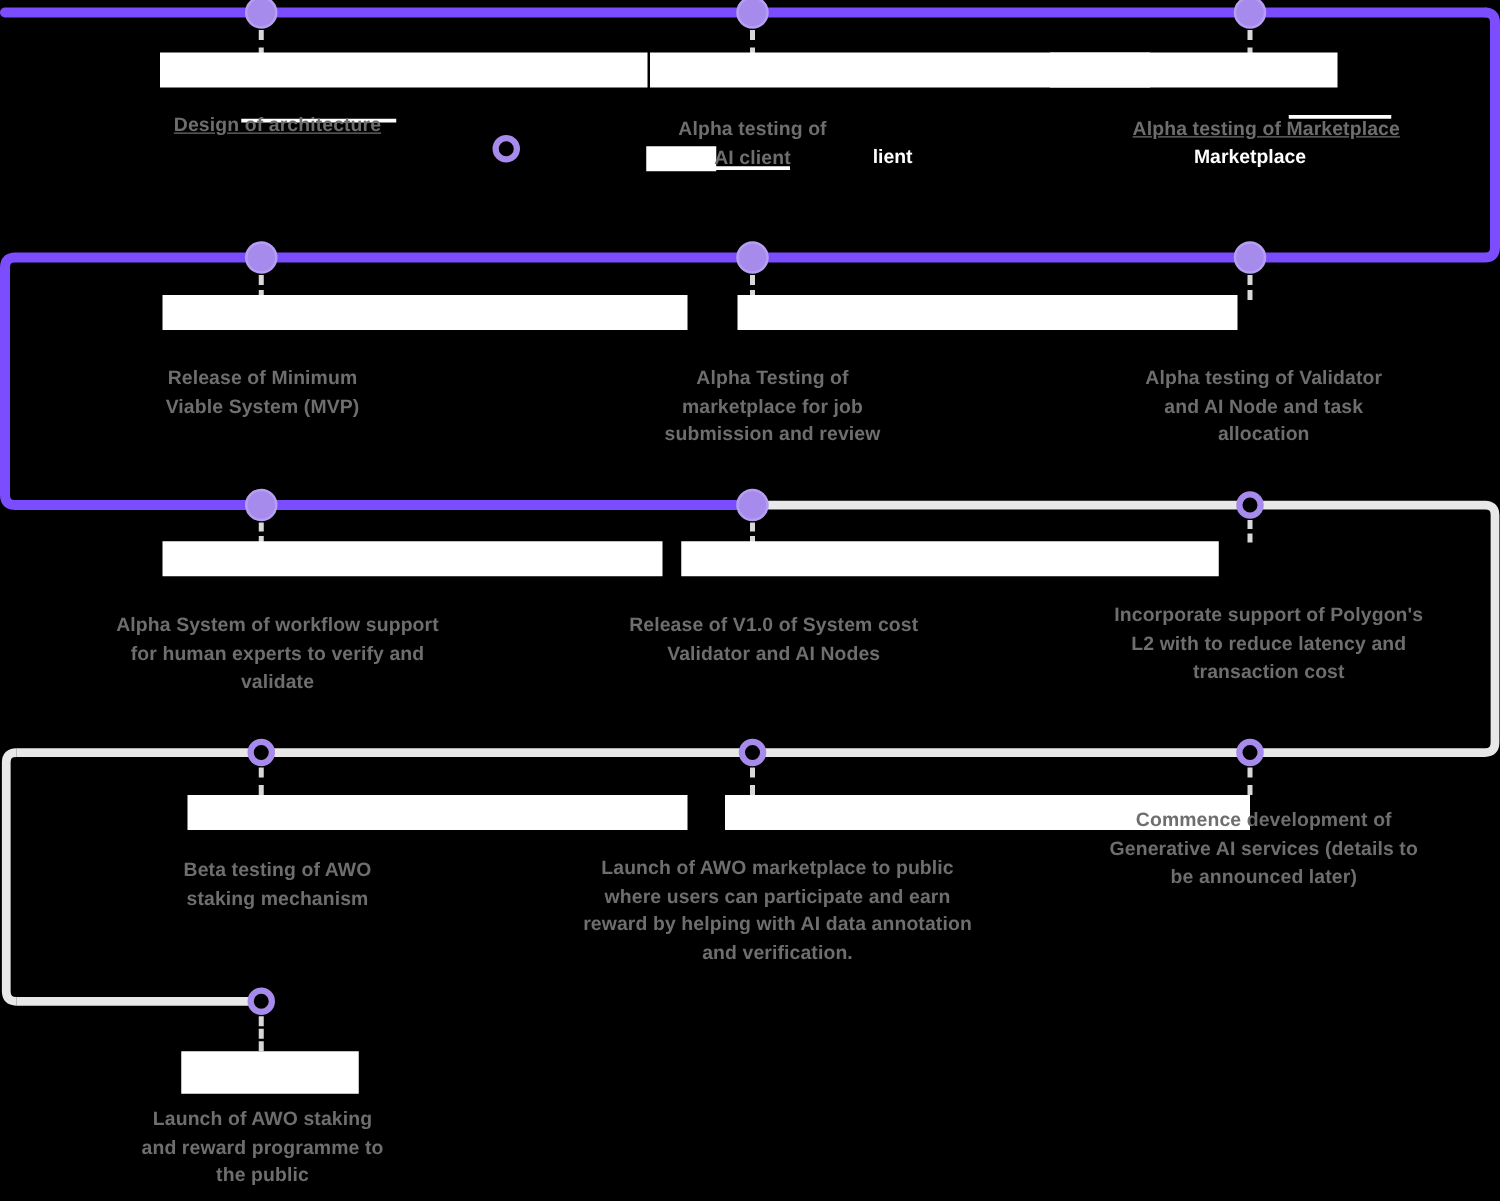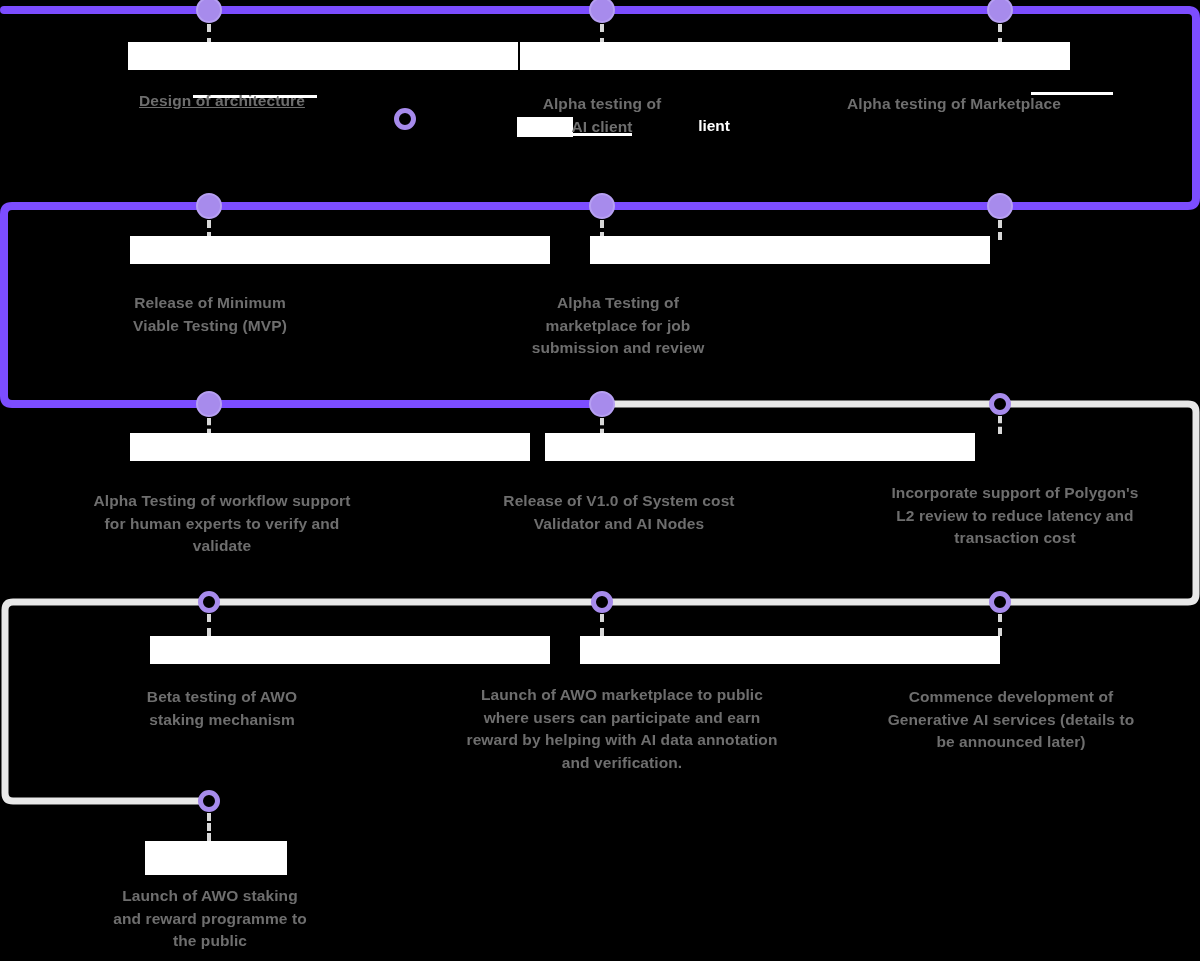--- a/index.html
+++ b/index.html
@@ -139,76 +139,80 @@
   <div class="label" style="left:602px; top:93px; width:300px;">Alpha testing of
 AI client</div>
   <div class="chip" style="left:545px; top:117px; width:56px; height:20px;"></div>
   <div class="ghost-underline" style="left:590px; top:133px; width:84px;"></div>
   <div class="ghost" style="left:670px; top:115px; width:120px; text-align:right;">lient</div>
 
   <div class="node filled" style="left:1000px; top:10px;"></div>
   <div class="stem" style="left:1000px; top:24px; height:22px;"></div>
   <div class="chip" style="left:955px; top:42px; width:230px;"></div>
   <div class="ghost-underline" style="left:1072px; top:92px; width:82px;"></div>
-  <div class="label" style="left:954px; top:93px; width:330px;">Alpha testing of Marketplace</div>
+  <div class="label" style="left:1013px; top:93px; width:330px;text-decoration:underline;">Alpha testing of Marketplace</div>
+  <div class="ghost" style="left:1000px; top:115px; width:240px;">Marketplace</div>
 
   <div class="node hollow" style="left:405px; top:119px; width:22px; height:22px; border-width:5px;"></div>
 
   <div class="node filled" style="left:209px; top:206px;"></div>
   <div class="stem" style="left:209px; top:220px; height:20px;"></div>
   <div class="chip" style="left:340px; top:236px; width:420px;"></div>
   <div class="label" style="left:210px; top:292px; width:320px;">Release of Minimum
-Viable Testing (MVP)</div>
+Viable System (MVP)</div>
 
   <div class="node filled" style="left:602px; top:206px;"></div>
   <div class="stem" style="left:602px; top:220px; height:20px;"></div>
   <div class="chip" style="left:790px; top:236px; width:400px;"></div>
   <div class="label" style="left:618px; top:292px; width:320px;">Alpha Testing of
 marketplace for job
 submission and review</div>
 
   <div class="node filled" style="left:1000px; top:206px;"></div>
   <div class="stem" style="left:1000px; top:220px; height:20px;"></div>
+  <div class="label" style="left:1011px; top:292px; width:330px;">Alpha testing of Validator
+and AI Node and task
+allocation</div>
 
   <div class="node filled" style="left:209px; top:404px;"></div>
   <div class="stem" style="left:209px; top:418px; height:18px;"></div>
   <div class="chip" style="left:330px; top:433px; width:400px;"></div>
-  <div class="label" style="left:222px; top:490px; width:360px;">Alpha Testing of workflow support
+  <div class="label" style="left:222px; top:490px; width:360px;">Alpha System of workflow support
 for human experts to verify and
 validate</div>
 
   <div class="node filled" style="left:602px; top:404px;"></div>
   <div class="stem" style="left:602px; top:418px; height:18px;"></div>
   <div class="chip" style="left:760px; top:433px; width:430px;"></div>
   <div class="label" style="left:619px; top:490px; width:360px;">Release of V1.0 of System cost
 Validator and AI Nodes</div>
 
   <div class="node hollow" style="left:1000px; top:404px; width:22px; height:22px; border-width:5px;"></div>
   <div class="stem" style="left:1000px; top:416px; height:18px;"></div>
   <div class="label" style="left:1015px; top:482px; width:350px;">Incorporate support of Polygon's
-L2 review to reduce latency and
+L2 with to reduce latency and
 transaction cost</div>
 
   <div class="node hollow" style="left:209px; top:602px; width:22px; height:22px; border-width:5px;"></div>
   <div class="stem" style="left:209px; top:614px; height:22px;"></div>
   <div class="chip" style="left:350px; top:636px; width:400px;"></div>
   <div class="label" style="left:222px; top:686px; width:300px;">Beta testing of AWO
 staking mechanism</div>
 
   <div class="node hollow" style="left:602px; top:602px; width:22px; height:22px; border-width:5px;"></div>
   <div class="stem" style="left:602px; top:614px; height:22px;"></div>
   <div class="chip" style="left:790px; top:636px; width:420px;"></div>
   <div class="label" style="left:622px; top:684px; width:420px;">Launch of AWO marketplace to public
 where users can participate and earn
 reward by helping with AI data annotation
 and verification.</div>
 
   <div class="node hollow" style="left:1000px; top:602px; width:22px; height:22px; border-width:5px;"></div>
   <div class="stem" style="left:1000px; top:614px; height:22px;"></div>
-  <div class="label" style="left:1011px; top:686px; width:350px;">Commence development of
+  <div class="label" style="left:1011px; top:646px; width:350px;">Commence development of
 Generative AI services (details to
 be announced later)</div>
 
   <div class="node hollow" style="left:209px; top:801px; width:22px; height:22px; border-width:5px;"></div>
   <div class="stem" style="left:209px; top:813px; height:28px;"></div>
   <div class="chip" style="left:216px; top:841px; width:142px; height:34px;"></div>
   <div class="label" style="left:210px; top:885px; width:330px;">Launch of AWO staking
 and reward programme to
 the public</div>
 

